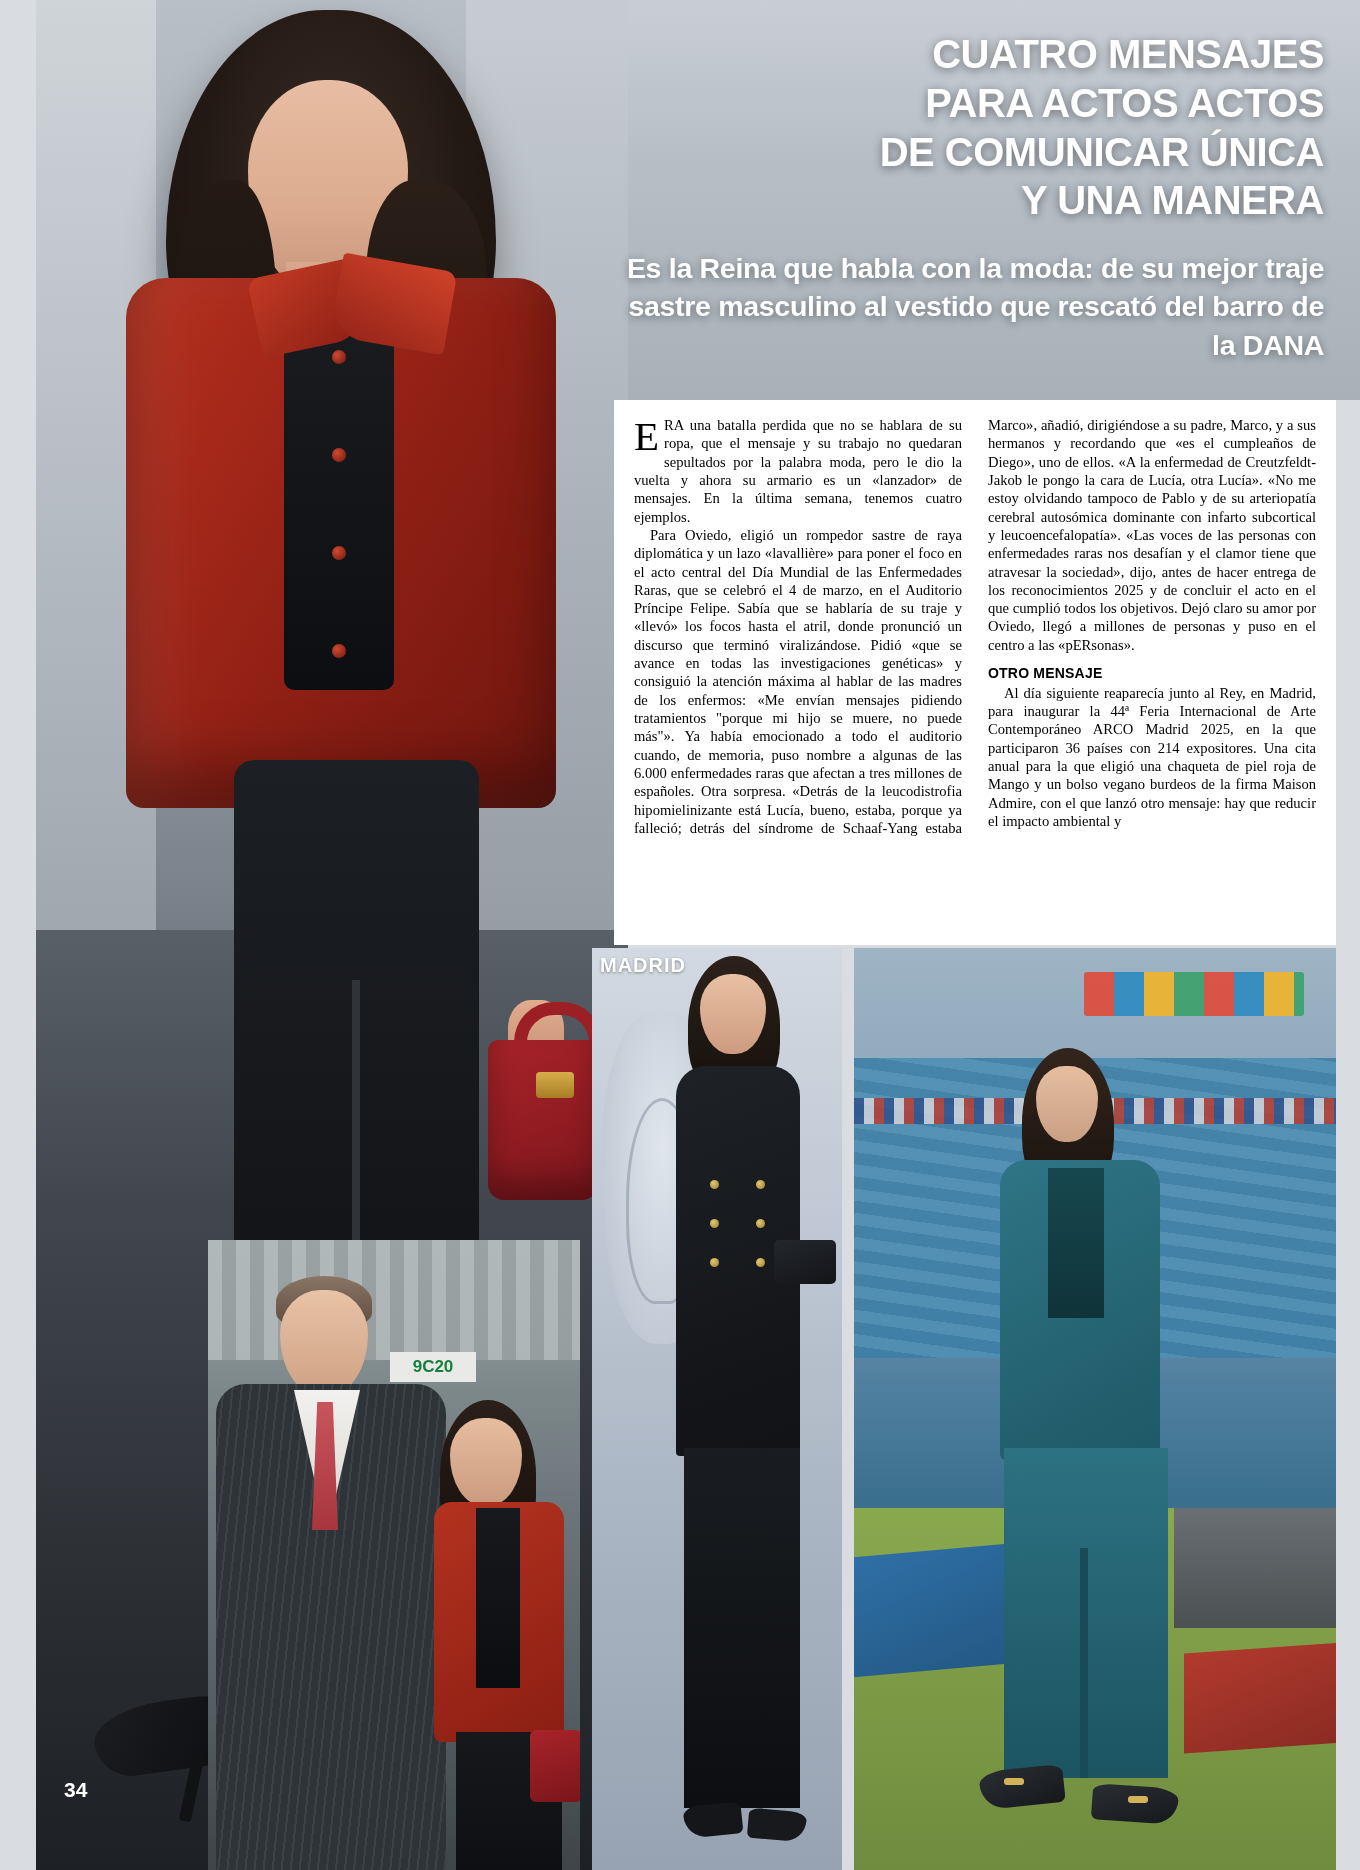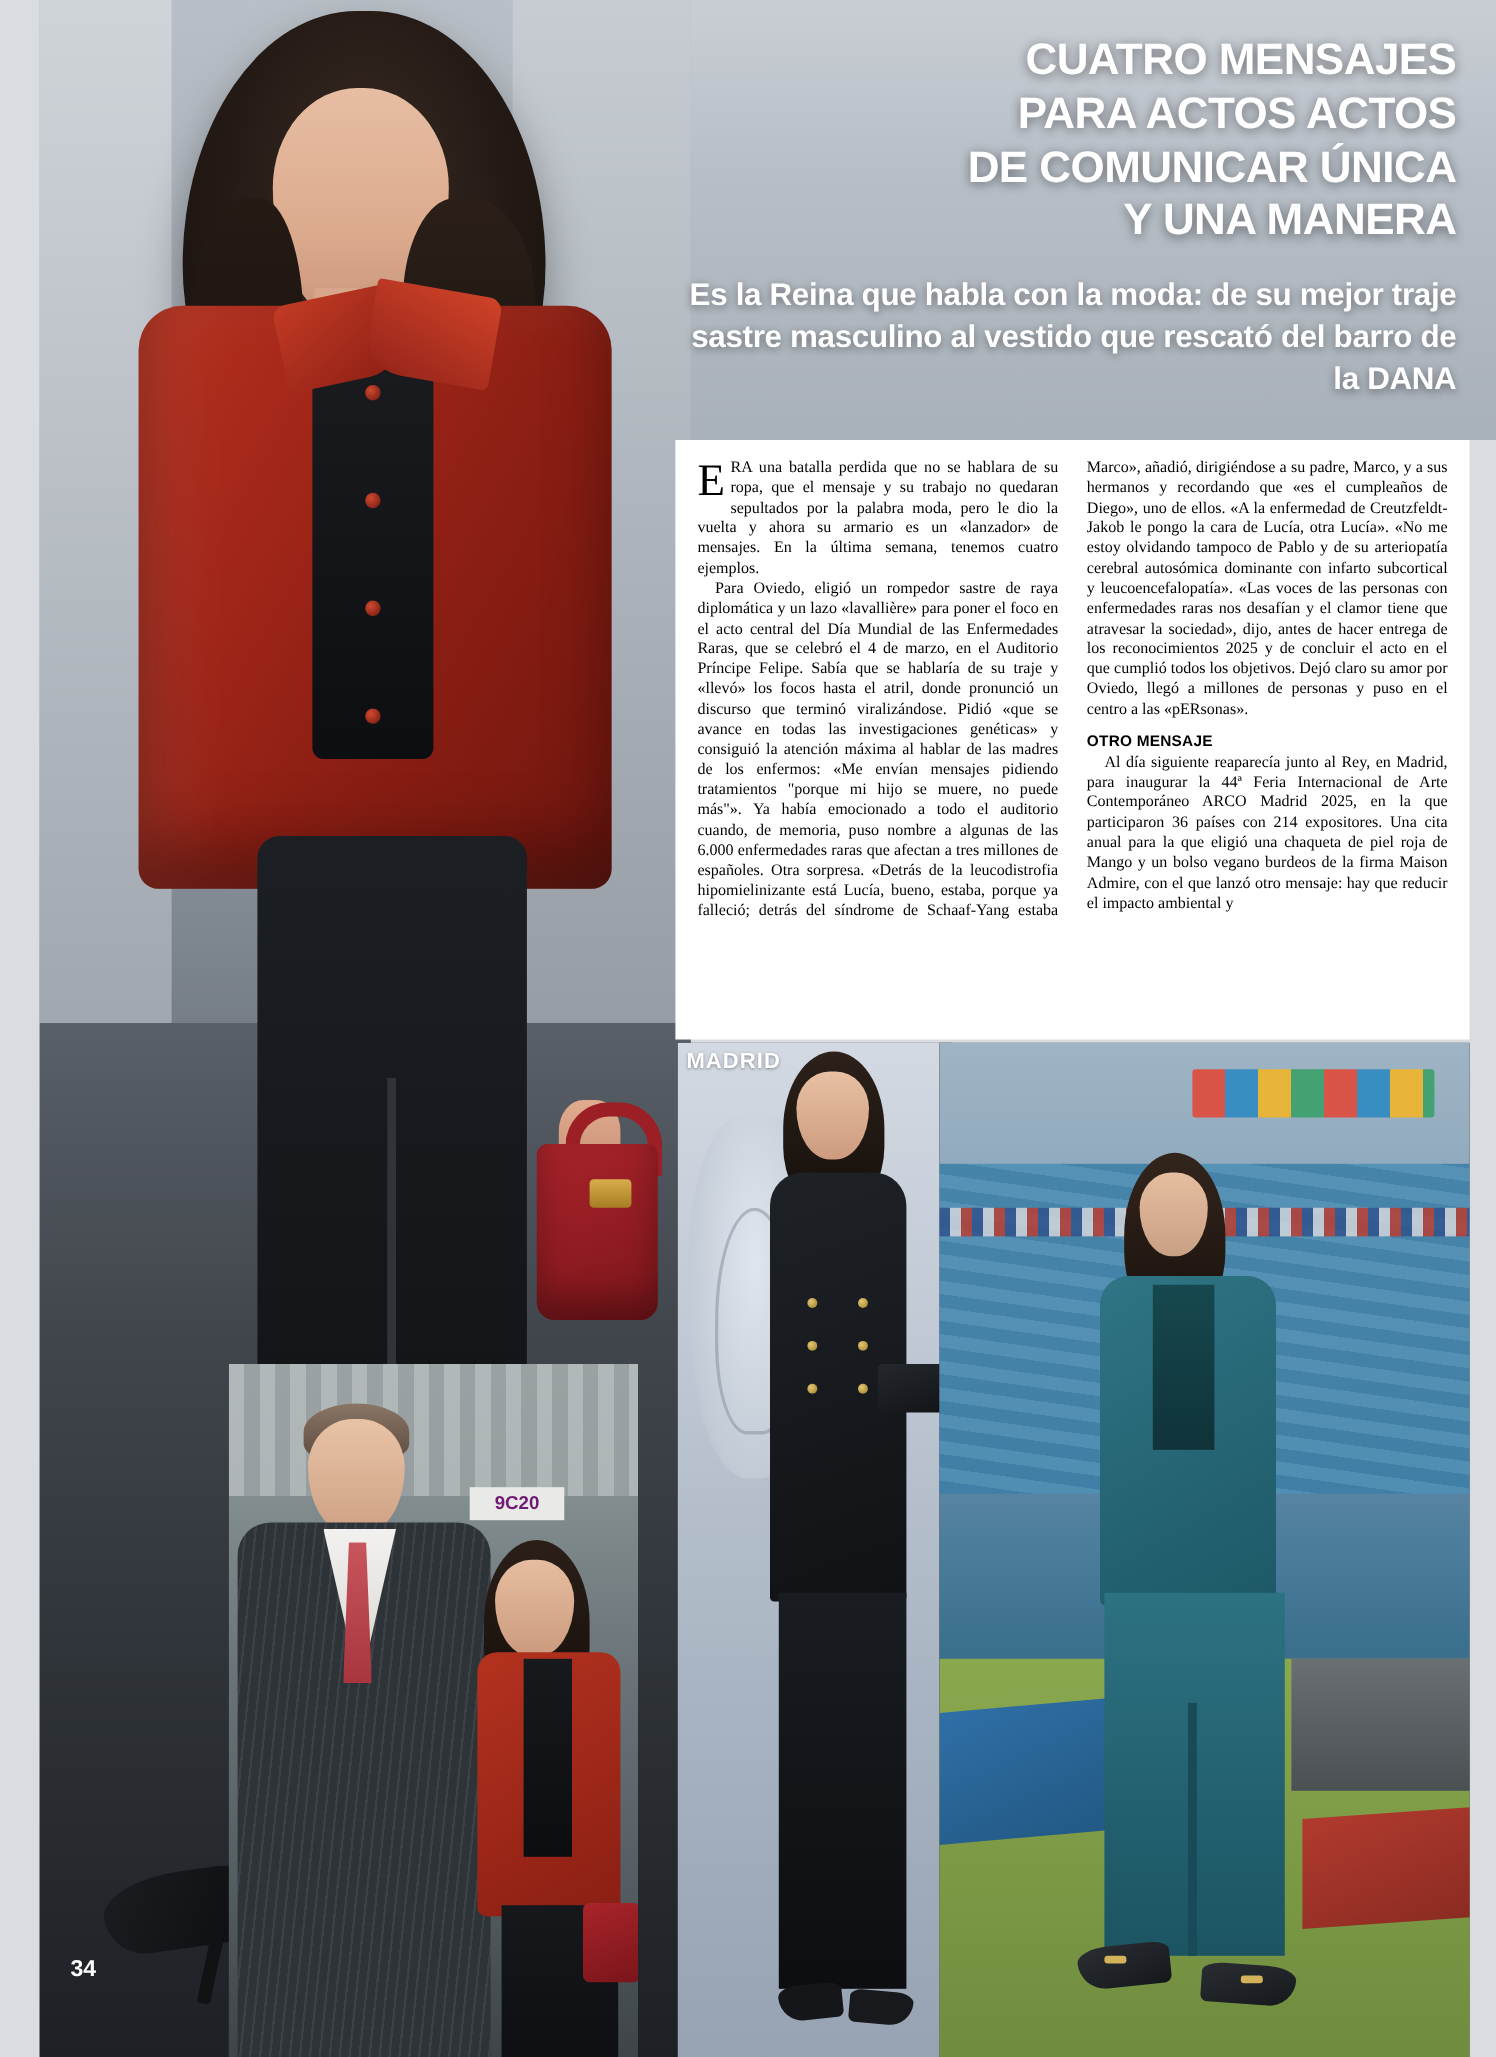--- a/index.html
+++ b/index.html
@@ -227,22 +227,22 @@
     position:absolute; inset:0;
     background: linear-gradient(180deg,#9aa3a6 0%, #7f8a8d 22%, #6a7478 45%, #545d61 75%, #3e4448 100%);
   }
   .photo-royals .ceiling {
     position:absolute; left:0; top:0; width:100%; height:120px;
     background: repeating-linear-gradient(90deg,#b6bcbd 0 14px,#9aa1a3 14px 28px);
     opacity:.85;
   }
   .photo-royals .sign {
     position:absolute; left:182px; top:112px; width:86px; height:30px;
-    background:#e9e9e7; color:#701a75; font-family:"Liberation Sans",sans-serif;
-    font-size:17px; font-weight:700; text-align:center; line-height:30px;margin-left:37px;
+    background:#e9e9e7; color:#15803d; font-family:"Liberation Sans",sans-serif;
+    font-size:17px; font-weight:700; text-align:center; line-height:30px;
   }
   .photo-royals .sign2 {
     position:absolute; left:148px; top:170px; width:80px; height:18px;
     background:#c9b97f; color:#3a2f12; font-family:"Liberation Sans",sans-serif;
     font-size:9px; text-align:center; line-height:18px;
   }
   .photo-royals .man-head {
     position:absolute; left:72px; top:50px; width:88px; height:104px;
     background: linear-gradient(180deg,#e8c3a6,#cfa184); border-radius:46% 46% 42% 42%/42% 42% 58% 58%;
   }
@@ -283,21 +283,21 @@
   .photo-royals .q-trousers {
     position:absolute; left:248px; top:492px; width:106px; height:140px;
     background: linear-gradient(180deg,#16181c,#0d0f12);
   }
   .photo-royals .q-bag {
     position:absolute; left:322px; top:490px; width:52px; height:72px;
     background: linear-gradient(160deg,#a8242a,#7a151a); border-radius:6px;
   }
 
   .photo-arco {
-    left: 616px; top: 948px; width: 250px; height: 922px;
+    left: 592px; top: 948px; width: 250px; height: 922px;
   }
   .photo-arco .bg {
     position:absolute; inset:0;
     background: linear-gradient(180deg,#d3d9e2 0%, #bfc8d4 30%, #aab5c3 62%, #97a3b2 100%);
   }
   .photo-arco .madrid {
     position:absolute; left:8px; top:6px; color:#ffffff;
     font-family:"Liberation Sans",sans-serif; font-size:20px; font-weight:700;
     letter-spacing:1px; text-shadow:0 1px 3px rgba(0,0,0,.4);
   }

